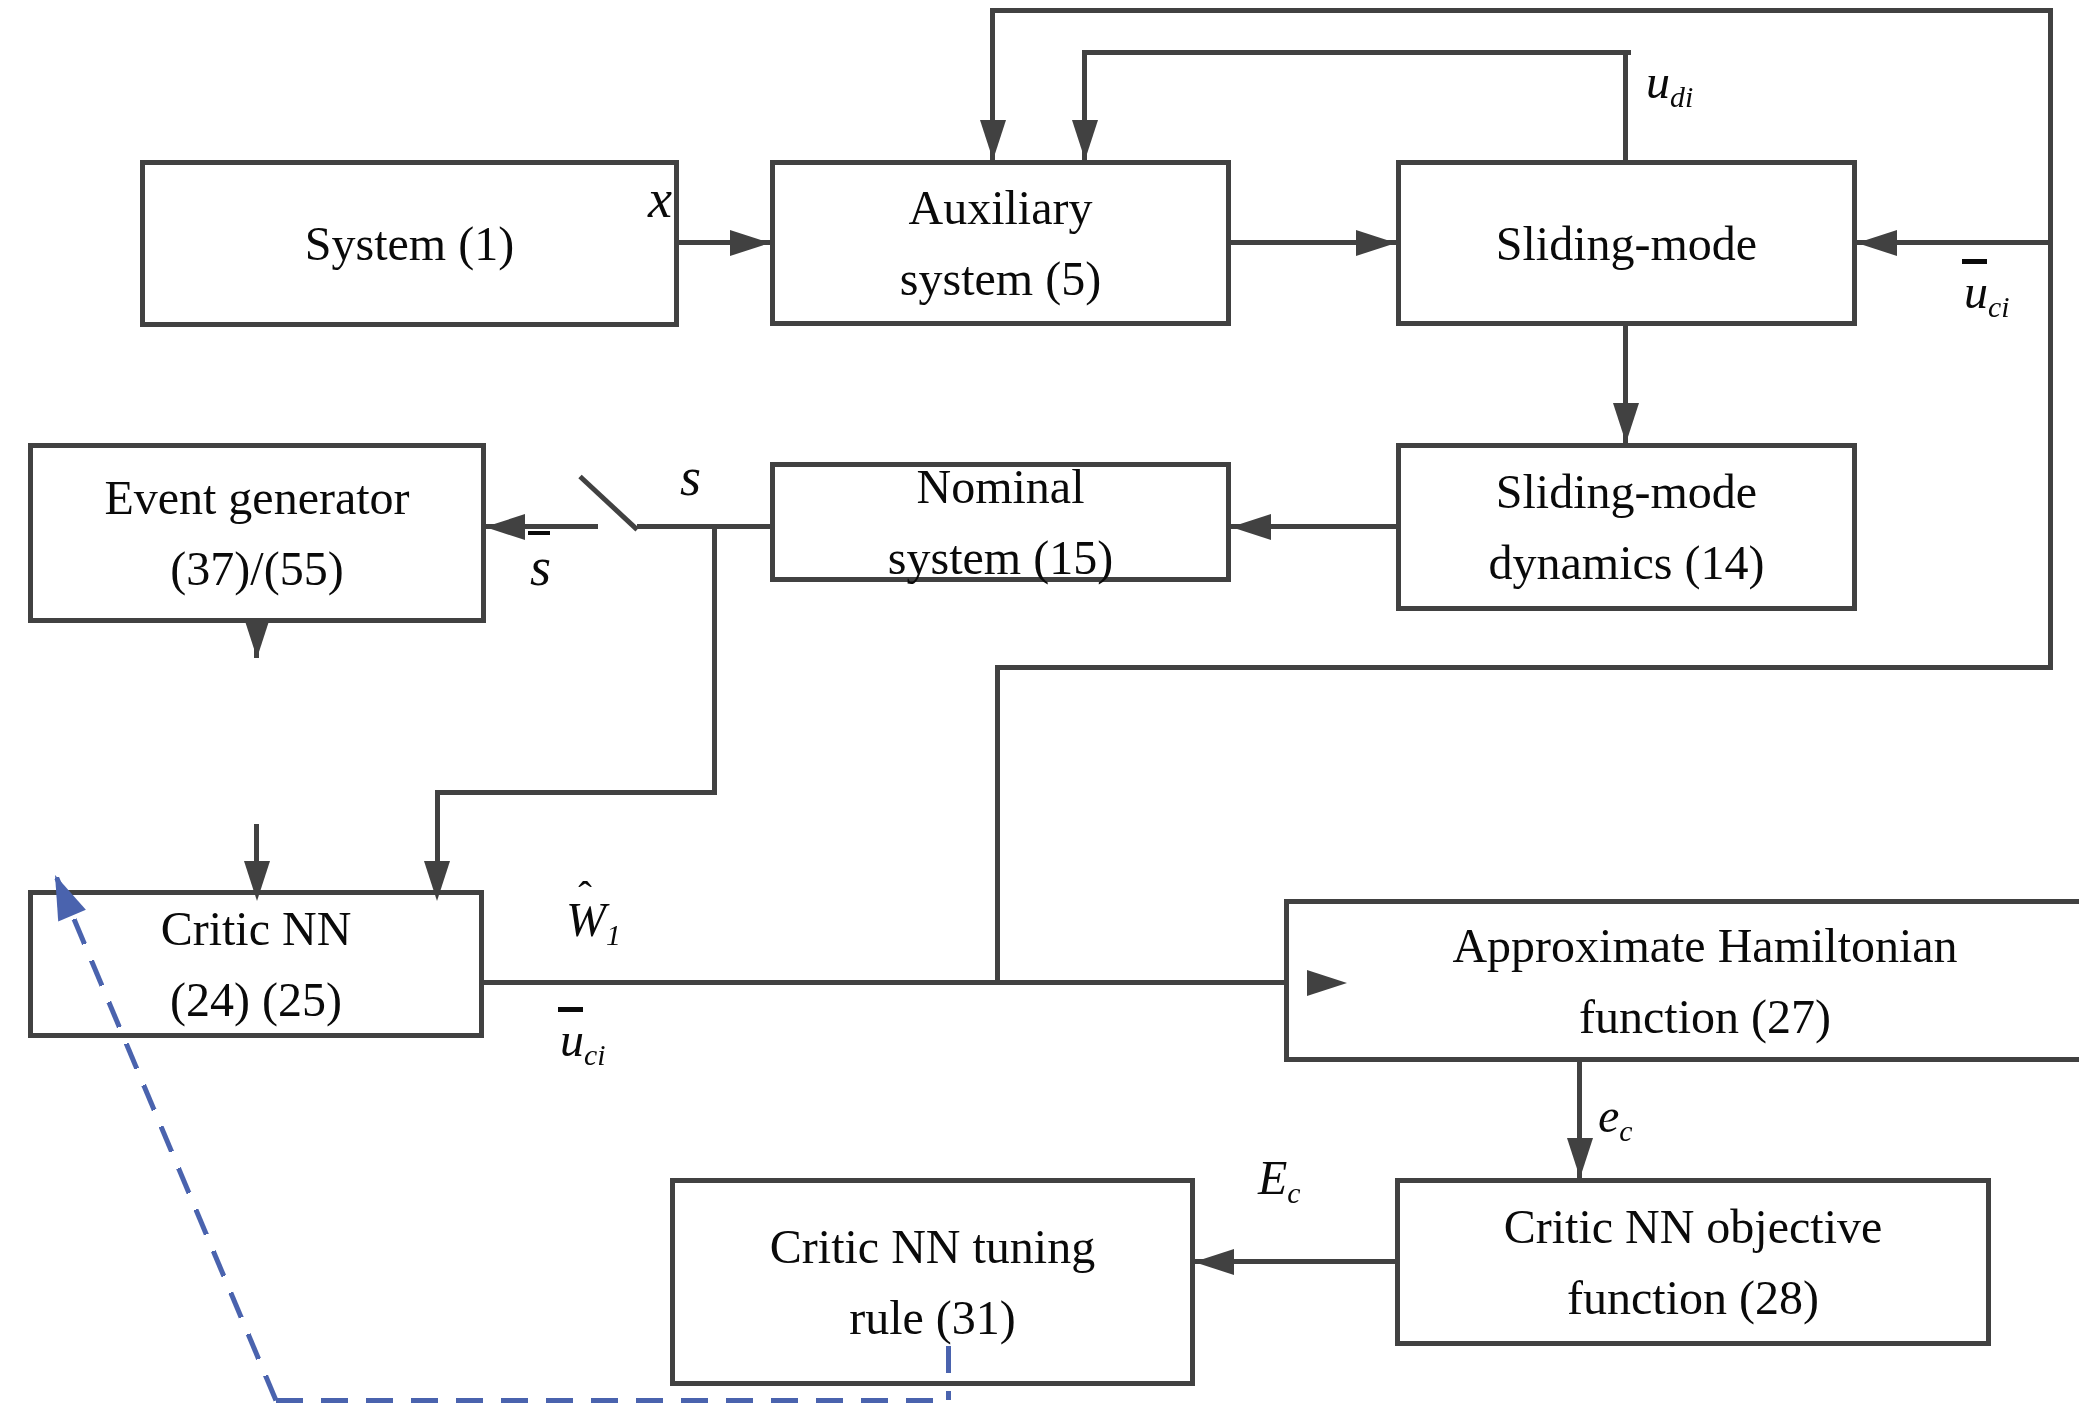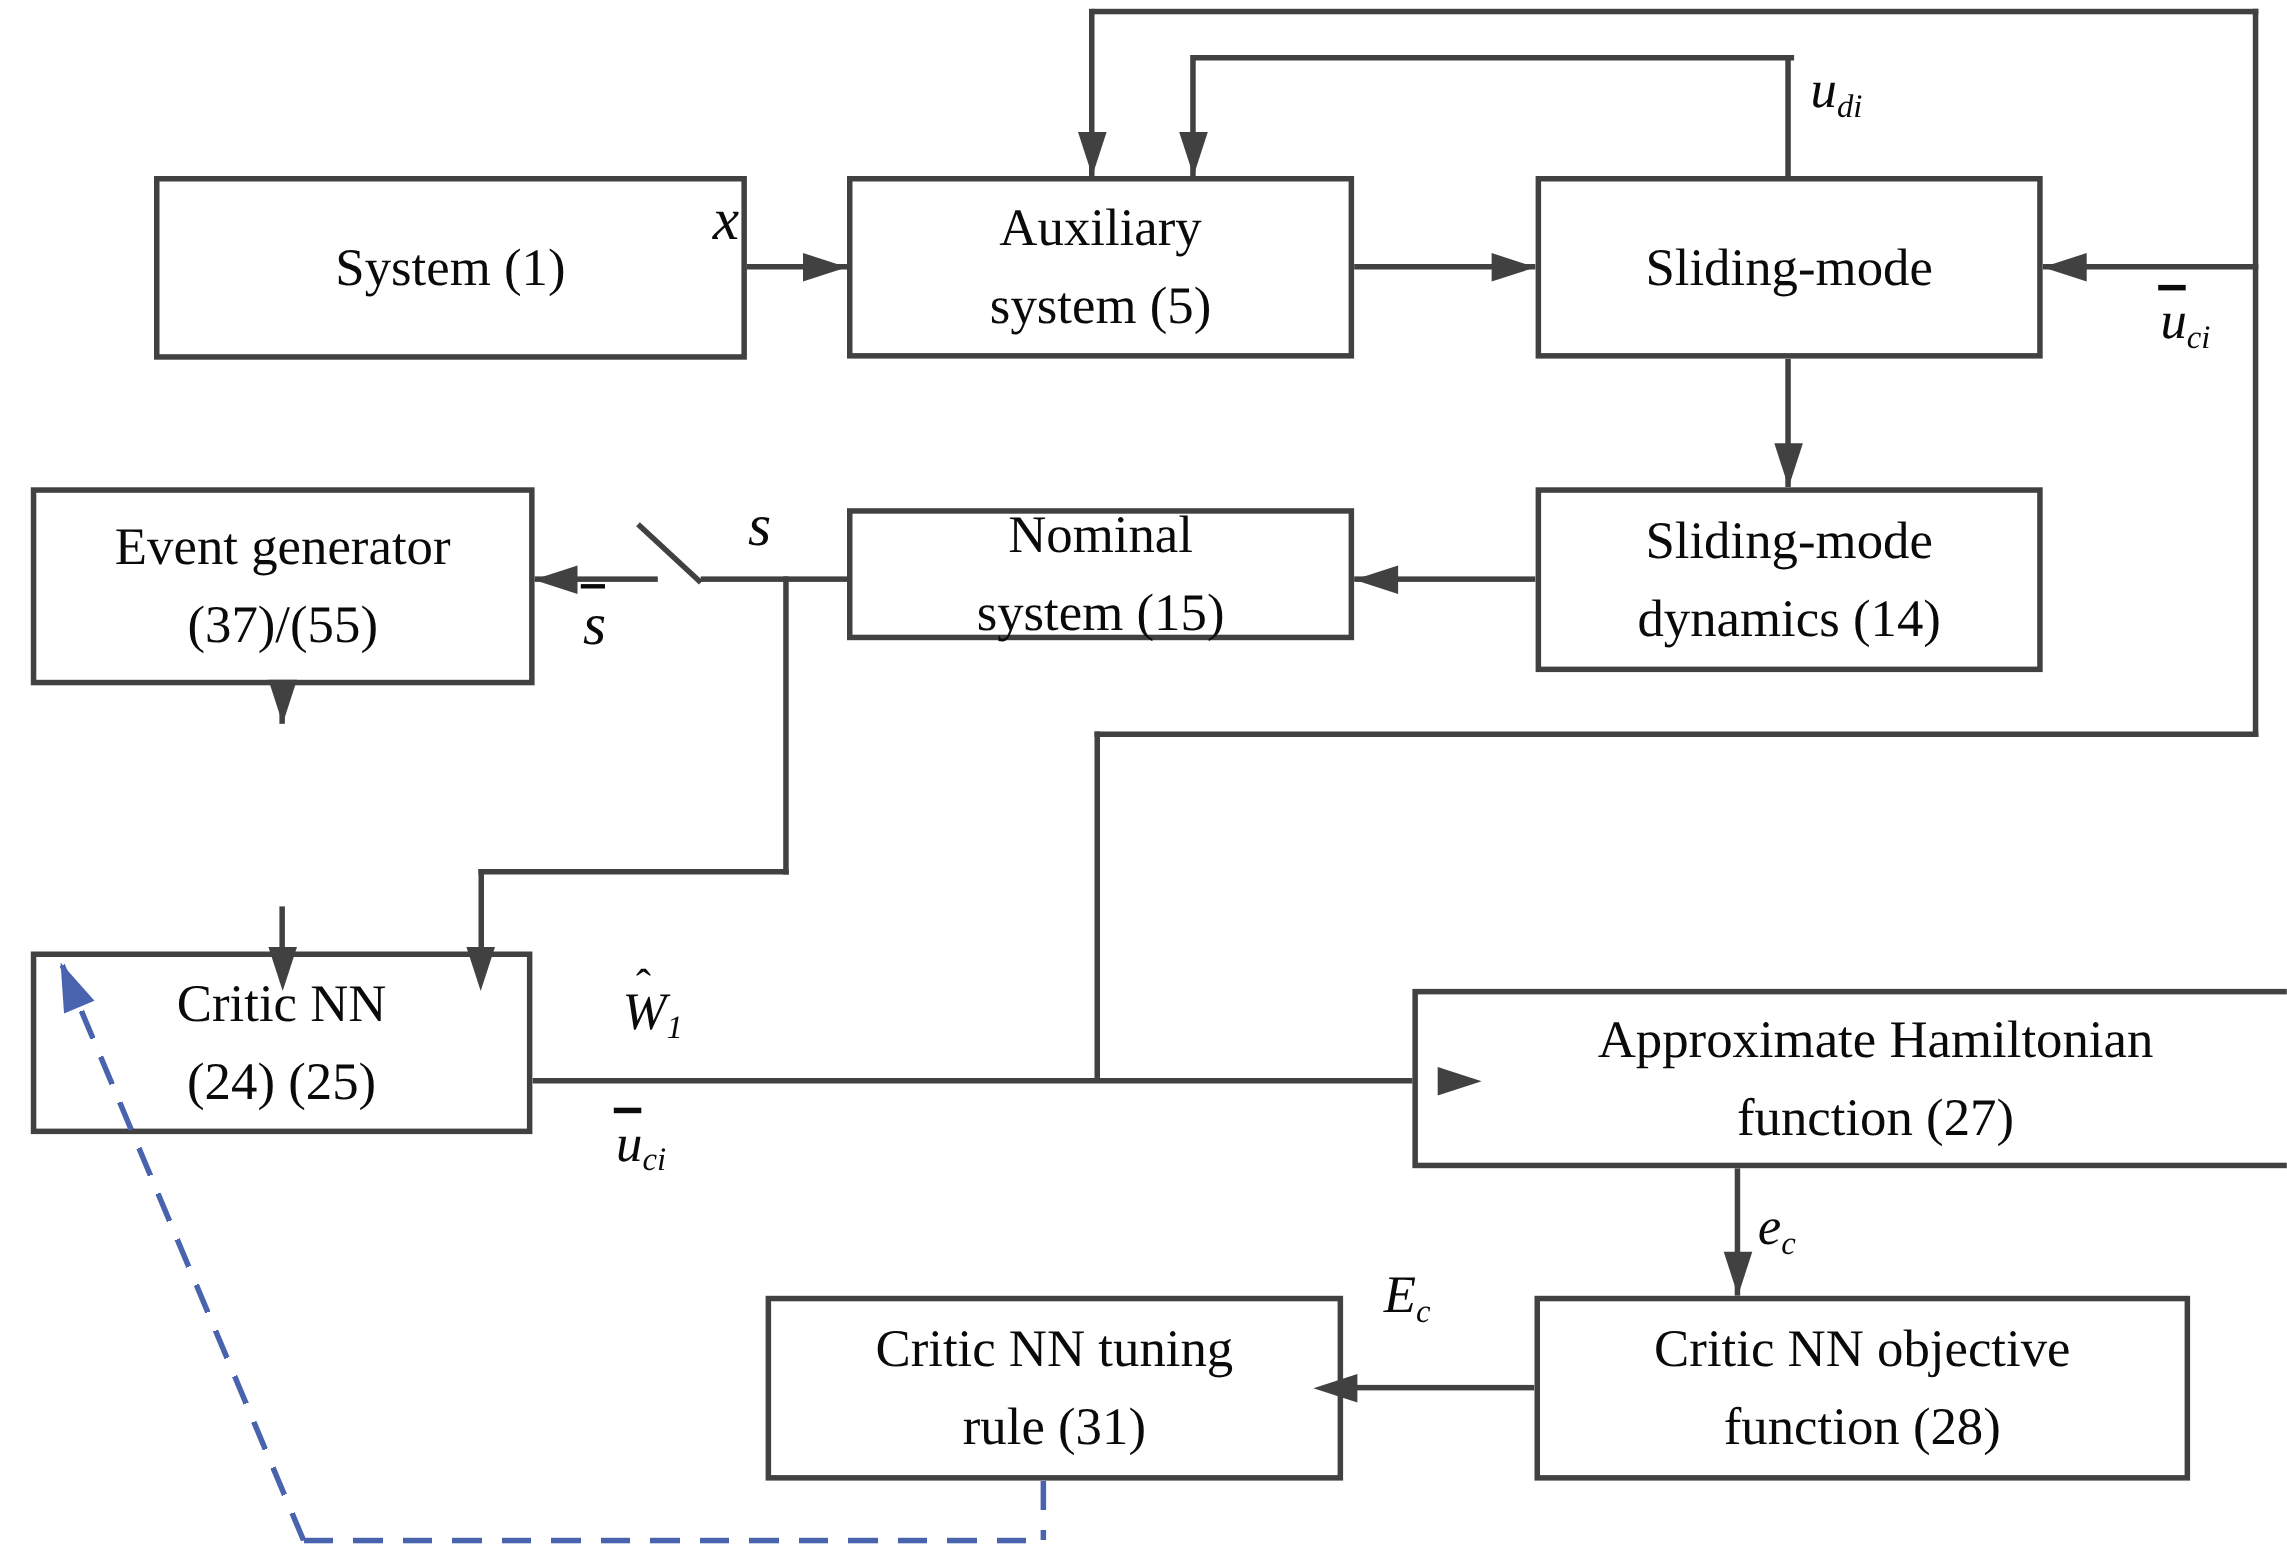--- a/index.html
+++ b/index.html
@@ -53,33 +53,33 @@
     <span>(37)/(55)</span>
   </div>
   <div class="box" style="left:770px;top:462px;width:461px;height:120px">
     <span>Nominal</span>
     <span>system (15)</span>
   </div>
   <div class="box" style="left:1396px;top:443px;width:461px;height:168px">
     <span>Sliding-mode</span>
     <span>dynamics (14)</span>
   </div>
-  <div class="box" style="left:28px;top:865px;width:456px;height:166px">
+  <div class="box" style="left:28px;top:890px;width:456px;height:148px">
     <span>Critic NN</span>
     <span>(24) (25)</span>
   </div>
   <div class="box" style="left:1284px;top:899px;width:842px;height:163px">
     <span>Approximate Hamiltonian</span>
     <span>function (27)</span>
   </div>
   <div class="box" style="left:1395px;top:1178px;width:596px;height:168px">
     <span>Critic NN objective</span>
     <span>function (28)</span>
   </div>
-  <div class="box" style="left:696px;top:1178px;width:525px;height:168px">
+  <div class="box" style="left:670px;top:1178px;width:525px;height:208px">
     <span>Critic NN tuning</span>
     <span>rule (31)</span>
   </div>
 
   <div class="ln" style="left:606px;top:240px;width:164px;height:5px"></div>
 
   <div class="ln" style="left:1231px;top:240px;width:165px;height:5px"></div>
 
   <div class="ln" style="left:993px;top:8px;width:1060px;height:5px"></div>
   <div class="ln" style="left:990px;top:8px;width:5px;height:152px"></div>

